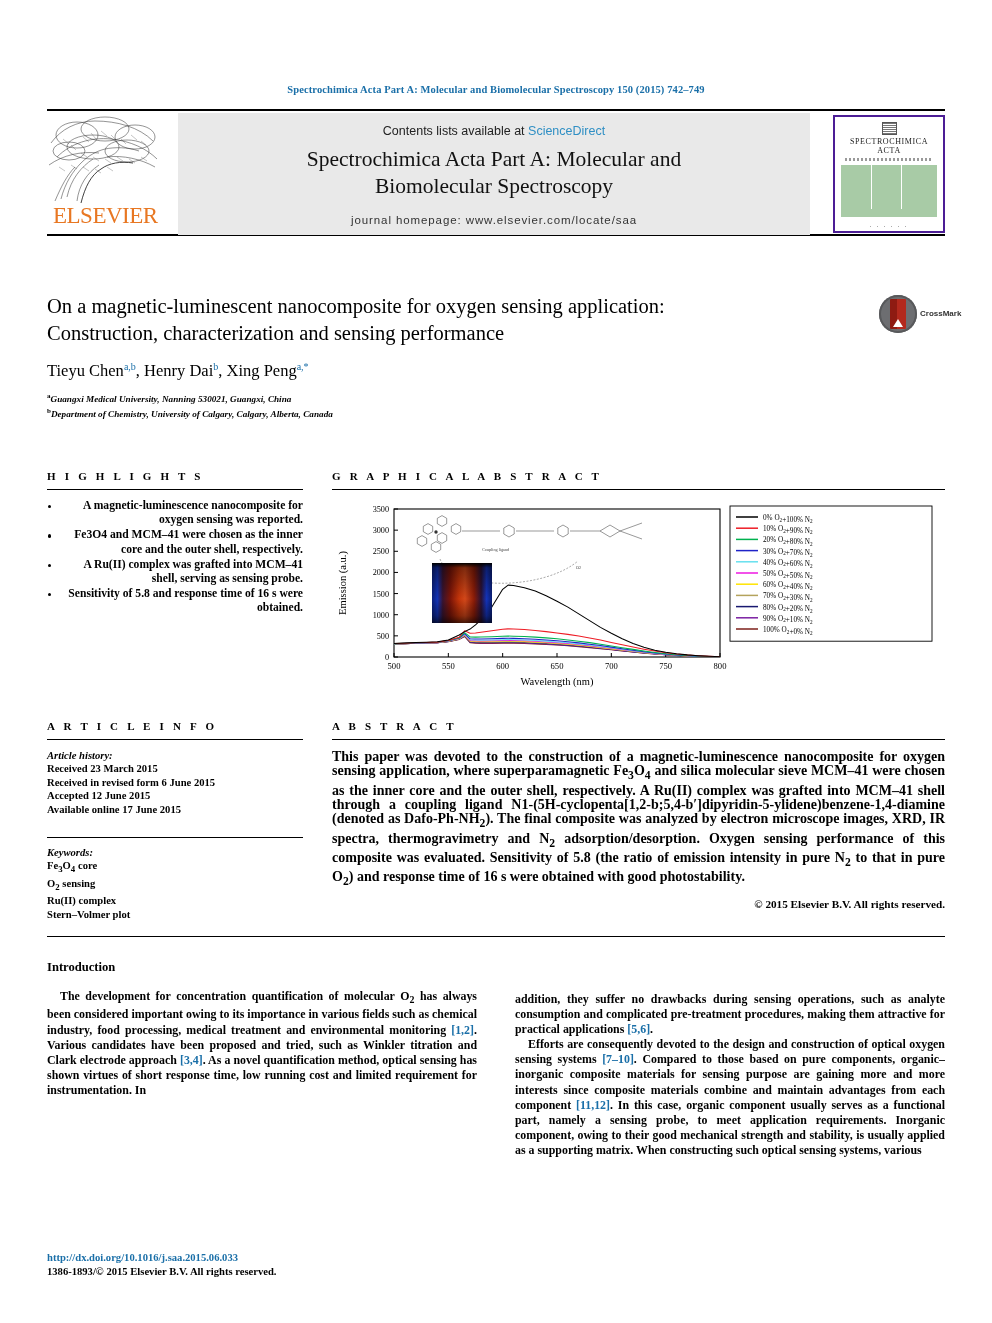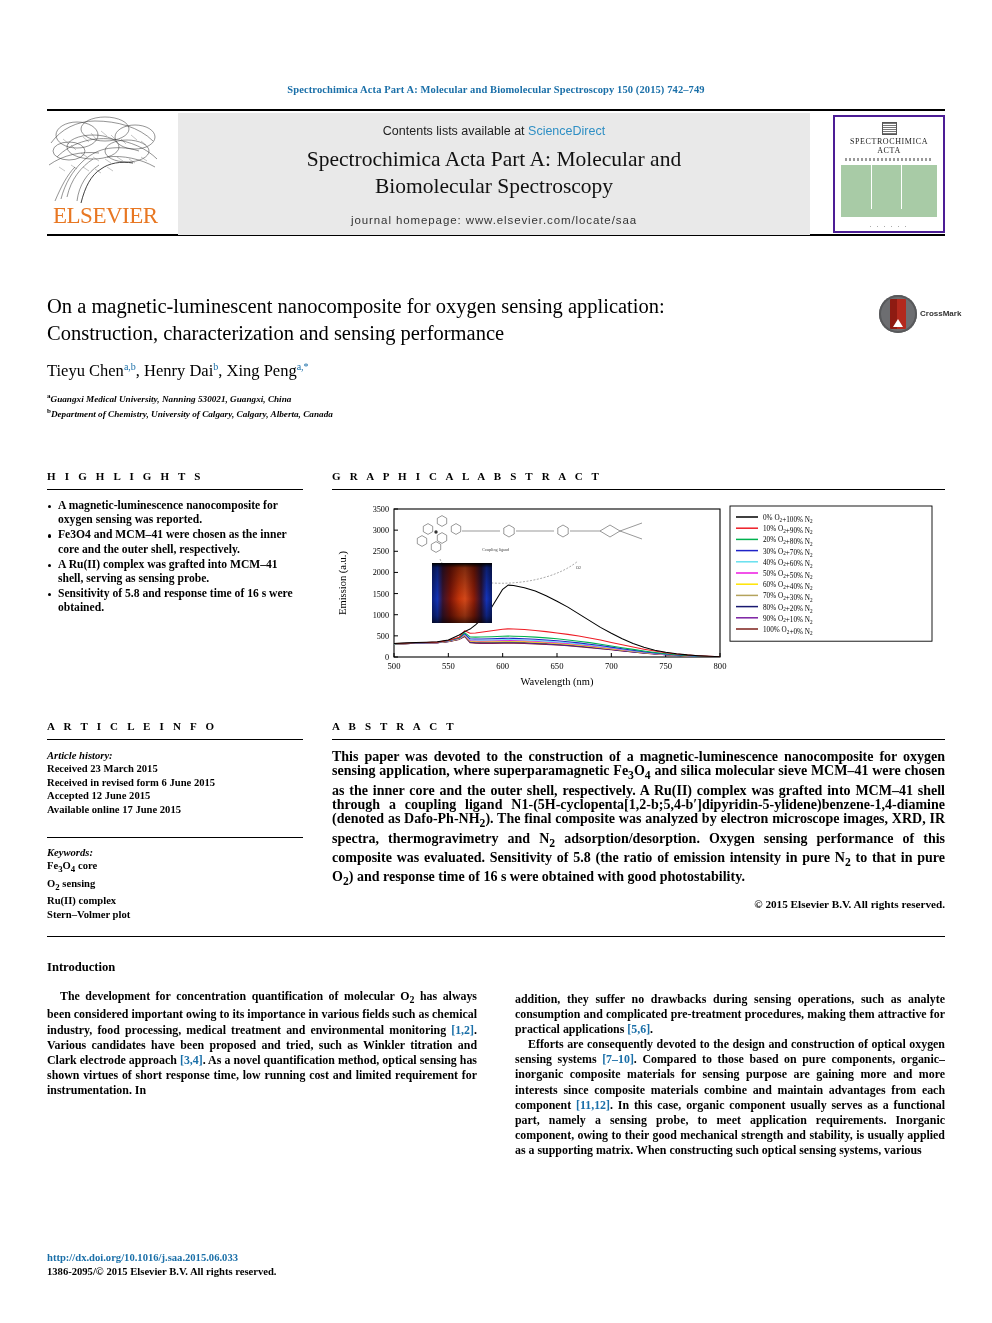--- a/index.html
+++ b/index.html
@@ -154,21 +154,21 @@
     font-weight:bold;font-size:11px;letter-spacing:3.2px;
     color:#000;padding-bottom:7px;
   }
   .rule{border-top:1.6px solid #000;}
   .rule-thin{border-top:1px solid #000;}
 
   .hl-list{margin:9px 0 0 0;padding:0;list-style:none;}
   .hl-list li{
     position:relative;padding-left:11px;margin-bottom:1px;
     font-family:"Liberation Serif",serif;font-weight:bold;
-    font-size:11.6px;line-height:14.2px;color:#000;
+    font-size:11.6px;line-height:14.2px;color:#000;text-align:right;
   }
   .hl-list li:before{
     content:"";position:absolute;left:1px;top:6px;
     width:3.2px;height:3.2px;border-radius:50%;background:#000;
   }
 
   .ga-box{
     margin-top:9px;width:613px;height:195px;
     position:relative;background:#fff;
   }
@@ -506,16 +506,16 @@
       </p>
       <p class="b-p">
         Efforts are consequently devoted to the design and construction of optical oxygen sensing systems <span class="ref">[7–10]</span>. Compared to those based on pure components, organic–inorganic composite materials for sensing purpose are gaining more and more interests since composite materials combine and maintain advantages from each component <span class="ref">[11,12]</span>. In this case, organic component usually serves as a functional part, namely a sensing probe, to meet application requirements. Inorganic component, owing to their good mechanical strength and stability, is usually applied as a supporting matrix. When constructing such optical sensing systems, various
       </p>
     </div>
   </div>
 
 
   <div class="doiblock">
     <div class="link">http://dx.doi.org/10.1016/j.saa.2015.06.033</div>
-    <div>1386-2095/© 2015 Elsevier B.V. All rights reserved.</div>
+    <div>1386-1893/© 2015 Elsevier B.V. All rights reserved.</div>
   </div>
 
 </div>
 
 </body></html>

